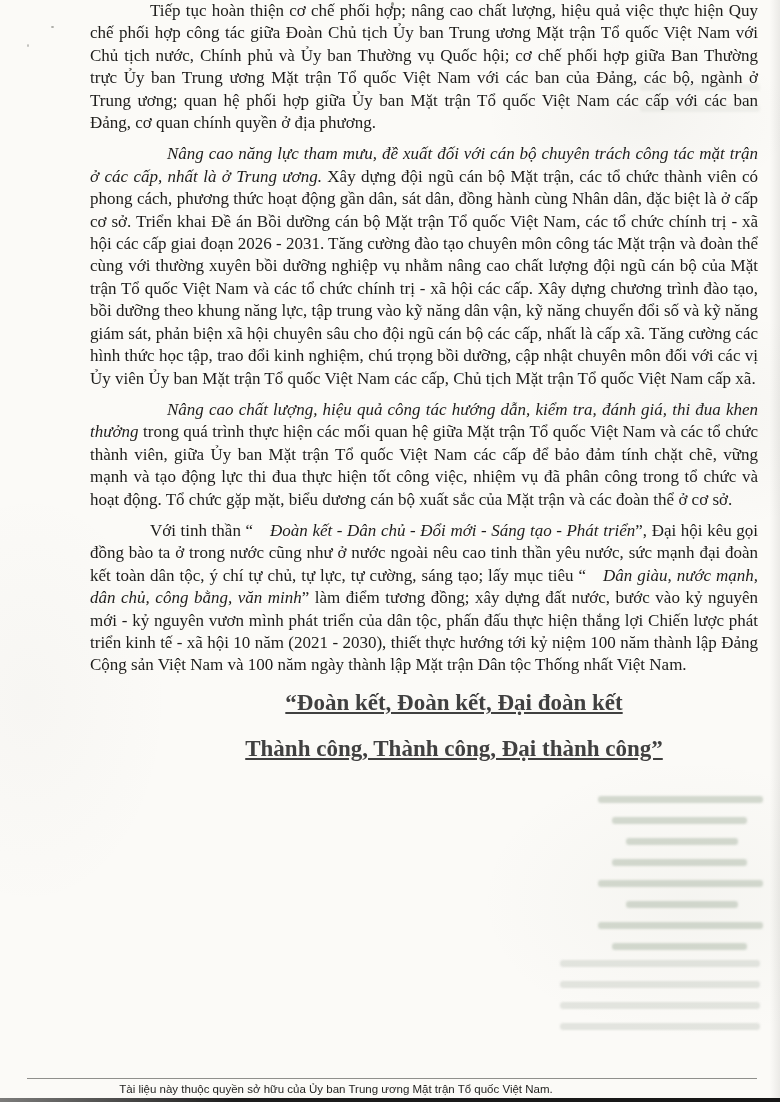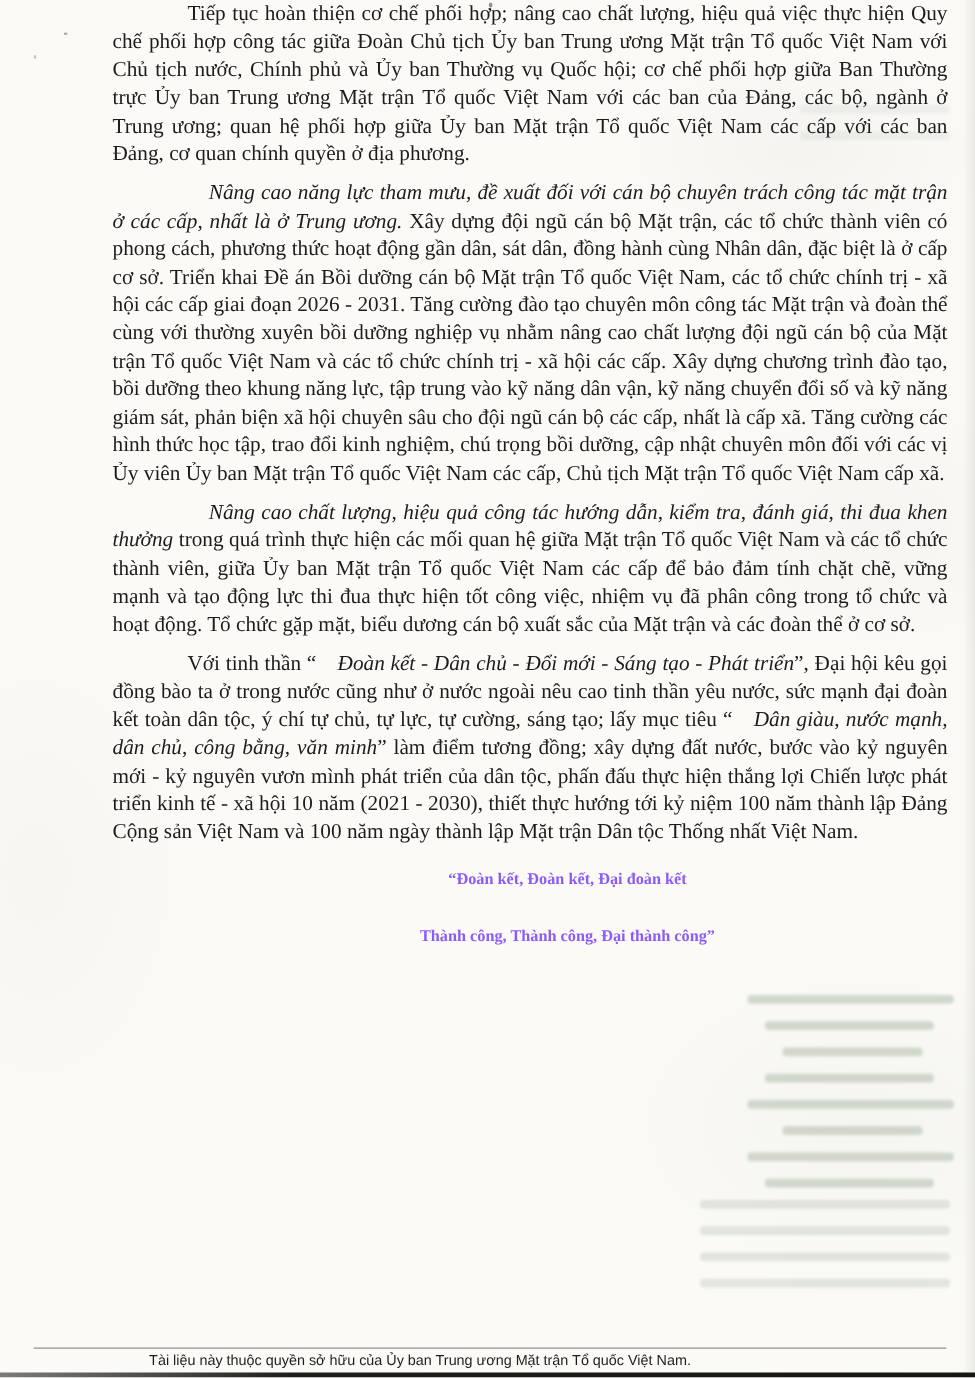--- a/index.html
+++ b/index.html
@@ -36,21 +36,21 @@
     font-size:17px;line-height:22.4px;
     text-align:justify;
   }
   .content p{margin:0 0 9px 0;text-indent:60px;}
   .content p:first-child{}
   .italic{font-style:italic;margin-left:17px;}
   .regular{font-style:normal;}
 
   .slogan{
     margin-top:12px;text-align:center;font-weight:bold;
-    line-height:33px;font-size:13px;color:#8b5cf6;text-indent:0;
+    line-height:33px;font-size:23px;color:#404040;text-indent:0;text-decoration:underline;
   }
 
   
   .bleed{position:absolute;pointer-events:none;filter:blur(1.1px);}
   .bleed .bl{height:7px;border-radius:3px;background:rgba(148,162,142,0.38);margin-bottom:14px;}
   .bleed-a{left:598px;top:796px;width:165px;}
   .bleed-a .bl:nth-child(2n){margin-left:14px;width:82%;}
   .bleed-a .bl:nth-child(3n){width:68%;margin-left:28px;}
   .bleed-b{left:560px;top:960px;width:200px;opacity:.8;}
   .bleed-b .bl{background:rgba(150,160,145,0.30);}

